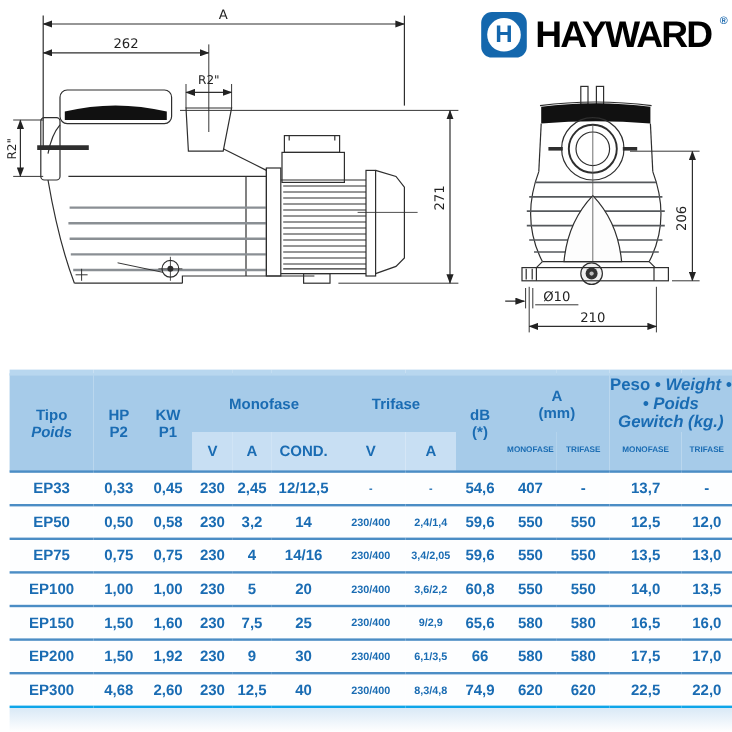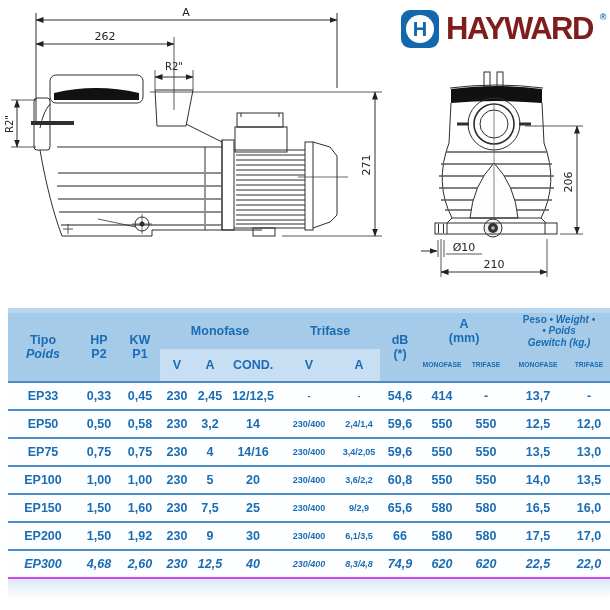--- a/index.html
+++ b/index.html
@@ -5,40 +5,40 @@
   html,body{margin:0;padding:0;background:#fff;}
   .stage{position:relative;width:610px;height:610px;background:#ffffff;overflow:hidden;
          font-family:"Liberation Sans",sans-serif;}
   
   .logo{position:absolute;top:10px;left:401px;display:flex;align-items:flex-start;gap:7px;}
   .logo-icon{width:38px;height:38px;background:#1467ad;border-radius:9px;
              display:flex;align-items:center;justify-content:center;flex:0 0 auto;}
   .logo-icon-circle{width:28px;height:28px;background:#fff;border-radius:50%;
              display:flex;align-items:center;justify-content:center;
              color:#1467ad;font-weight:bold;font-size:20px;line-height:1;}
-  .logo-word{color:#7f1d1d;font-size:31px;font-weight:bold;letter-spacing:-1.5px;
+  .logo-word{color:#000000;font-size:31px;font-weight:bold;letter-spacing:-1.5px;
              line-height:38px;white-space:nowrap;}
   .logo-reg{color:#1565ac;font-size:9px;font-weight:bold;margin-top:2px;}
   
   .drawings{position:absolute;top:0;left:0;width:610px;height:302px;}
   
   .table-wrap{position:absolute;top:308px;left:8px;width:602px;}
   table.spec{border-collapse:collapse;table-layout:fixed;width:602px;color:#1a6cb3;}
   table.spec th{padding:0;font-weight:bold;text-align:center;vertical-align:middle;line-height:1.12;}
   thead .r1 th{height:36px;}
   thead .r2 th{height:32px;}
   thead th{background:#a6cbe9;border-top:0;font-size:12.5px;}
   thead tr.r1 th{border-top:5px solid #b8d7ef;}
   thead th.sub{background:#c8dff3;}
   thead th.tiny{font-size:6.8px;font-weight:bold;letter-spacing:0px;}
   thead .ital{font-style:italic;font-weight:bold;}
-  thead .peso-cell{font-size:10px;line-height:1.2;}
+  thead .peso-cell{font-size:14px;line-height:1.2;}
   tbody td{height:24px;text-align:center;font-size:12.5px;font-weight:bold;
            background:#fdfeff;border-top:2px solid #4b8dc5;overflow:hidden;white-space:nowrap;}
-  tbody tr:last-child td{border-bottom:2px solid #d946ef;font-style:italic;}
+  tbody tr:last-child td{border-bottom:2px solid #0ea5e9;}
   tbody td:nth-child(7),tbody td:nth-child(8){font-size:9px;font-weight:bold;}
   .table-fade{height:20px;width:602px;background:linear-gradient(180deg,#d9e9f6 0%,#eef5fb 55%,#ffffff 100%);}
   
   .dimtxt{font-family:"DejaVu Sans",sans-serif;font-size:11px;fill:#222;}
   .dimtxt-s{font-family:"DejaVu Sans",sans-serif;font-size:10px;fill:#222;}
 </style>
 </head>
 <body>
 
 <div class="stage">
@@ -274,21 +274,21 @@
           <tr>
             <td>EP33</td>
             <td>0,33</td>
             <td>0,45</td>
             <td>230</td>
             <td>2,45</td>
             <td>12/12,5</td>
             <td>-</td>
             <td>-</td>
             <td>54,6</td>
-            <td>414</td>
+            <td>407</td>
             <td>-</td>
             <td>13,7</td>
             <td>-</td>
           </tr>
           <tr>
             <td>EP50</td>
             <td>0,50</td>
             <td>0,58</td>
             <td>230</td>
             <td>3,2</td>

